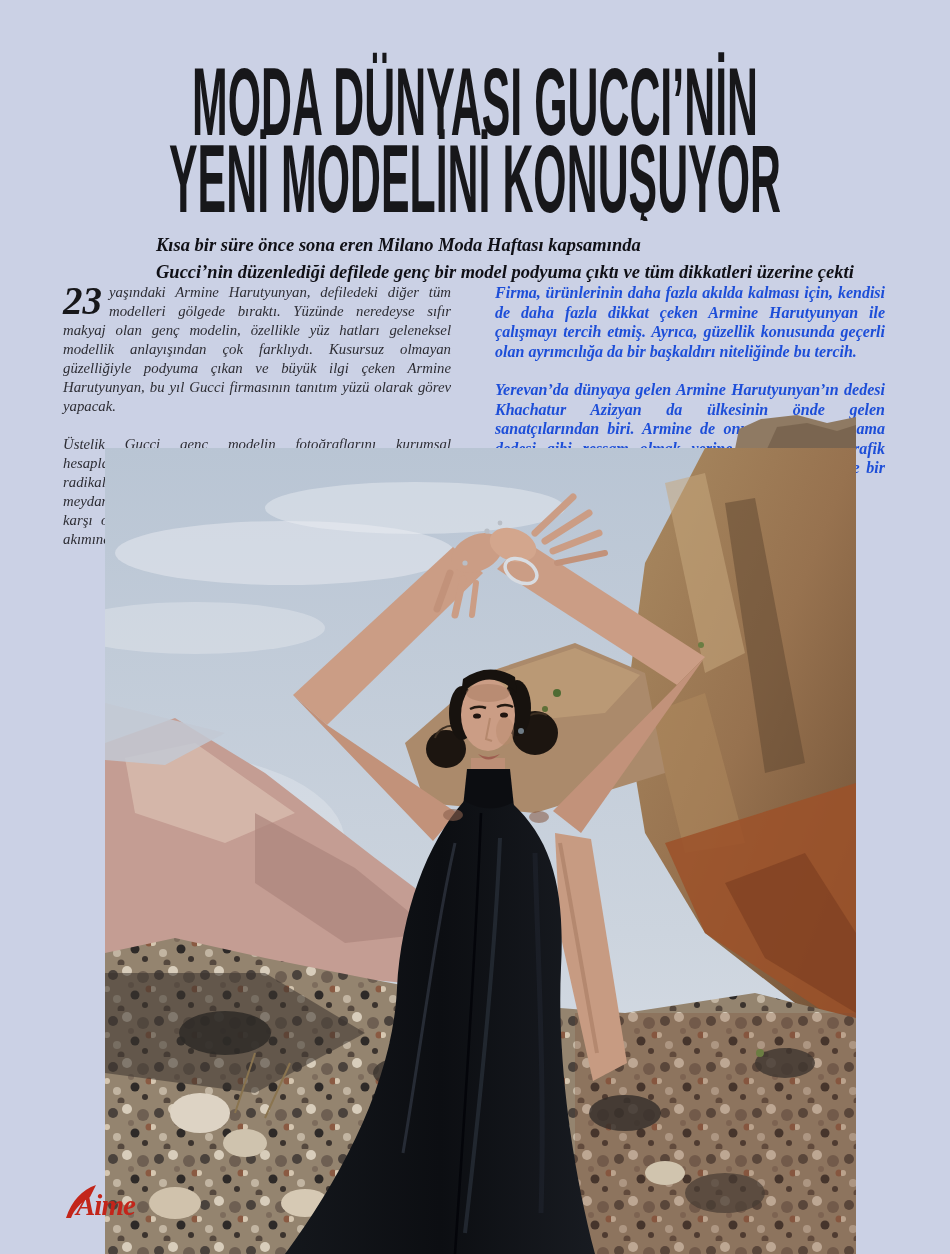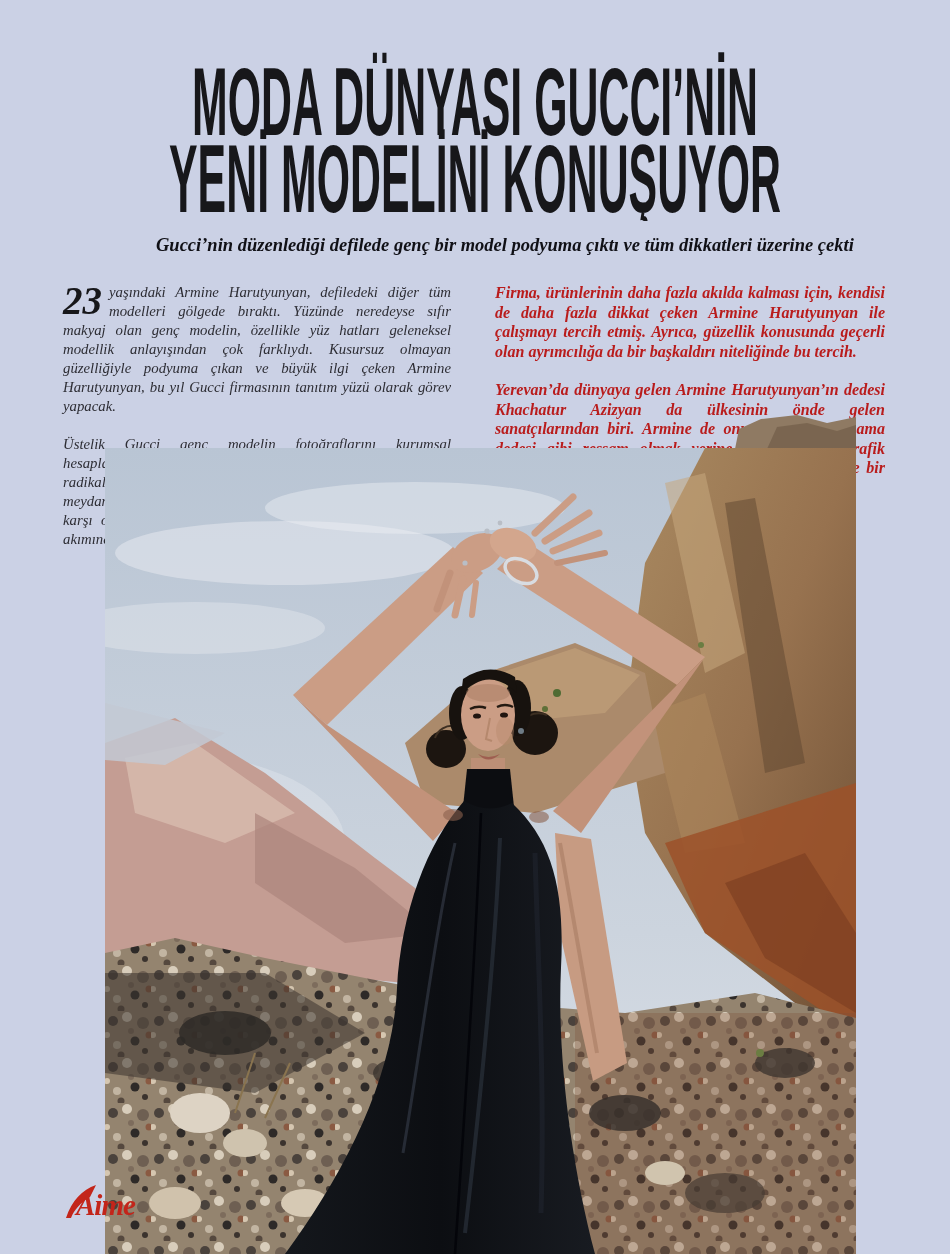--- a/index.html
+++ b/index.html
@@ -33,21 +33,21 @@
   .col{text-align:justify;}
   .col-left{
     width:400px;
     font-size:14.8px;line-height:19px;
     color:#2d2d34;
   }
   .col-right{
     width:402px;
     font-size:16px;line-height:19.5px;
     font-weight:bold;
-    color:#b91c1c;
+    color:#1d4ed8;
     margin-left:24px;
   }
   .col p{margin:0 0 19px 0;}
   .dropcap{
     float:left;
     font-size:39px;line-height:31px;
     font-weight:bold;
     color:#17171a;
     margin:2px 7px 0 0;
     font-family:"Liberation Serif", serif;
@@ -72,20 +72,21 @@
 </style>
 </head>
 <body>
 
 <svg class="headline-svg" viewBox="0 0 950 175" preserveAspectRatio="none">
   <text x="475" y="89" text-anchor="middle" textLength="566" lengthAdjust="spacingAndGlyphs">MODA DÜNYASI GUCCI’NİN</text>
   <text x="475" y="166" text-anchor="middle" textLength="612" lengthAdjust="spacingAndGlyphs">YENİ MODELİNİ KONUŞUYOR</text>
 </svg>
 
 <div class="subhead">
+  <div>Kısa bir süre önce sona eren Milano Moda Haftası kapsamında</div>
   <div>Gucci’nin düzenlediği defilede genç bir model podyuma çıktı ve tüm dikkatleri üzerine çekti</div>
 </div>
 
 <div class="columns">
   <div class="col col-left">
     <p><span class="dropcap">23</span><span>yaşındaki Armine Harutyunyan, defiledeki diğer tüm modelleri gölgede bıraktı. Yüzünde neredeyse sıfır makyaj olan genç modelin, özellikle yüz hatları geleneksel modellik anlayışından çok farklıydı. Kusursuz olmayan güzelliğiyle podyuma çıkan ve büyük ilgi çeken Armine Harutyunyan, bu yıl Gucci firmasının tanıtım yüzü olarak görev yapacak.</span></p>
     <p>Üstelik Gucci genç modelin fotoğraflarını kurumsal hesaplarından paylaşmaya devam ediyor. Firmanın bu kadar radikal bir karar alıp moda dünyasının yerleşik kalıplarına meydan okumasının altında, benzerine ‘sıfır beden’ modellere karşı ortaya çıkan ve giderek yayılan “bedensel pozitivizm”  akımında rastlanan bir fikir var.</p>
   </div>
   <div class="col col-right">
     <p>Firma, ürünlerinin daha fazla akılda kalması için, kendisi de daha fazla dikkat çeken Armine Harutyunyan ile çalışmayı tercih etmiş. Ayrıca, güzellik konusunda geçerli olan ayrımcılığa da bir başkaldırı niteliğinde bu tercih.</p>

